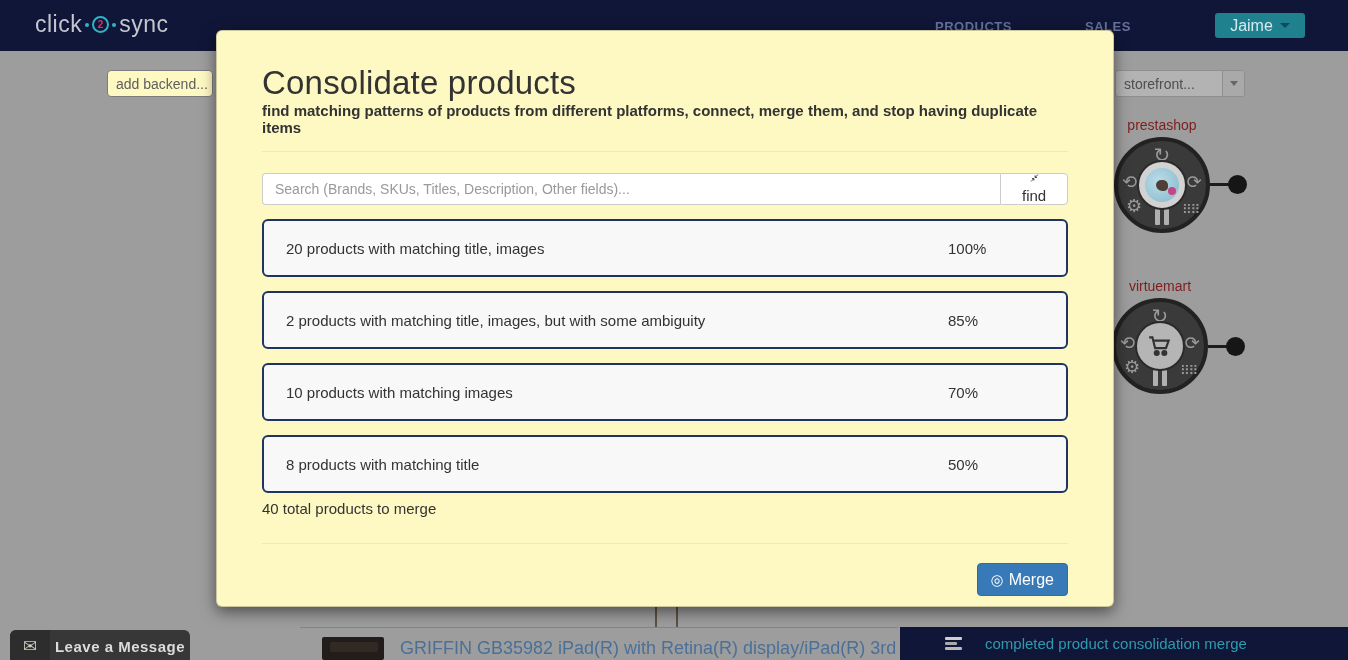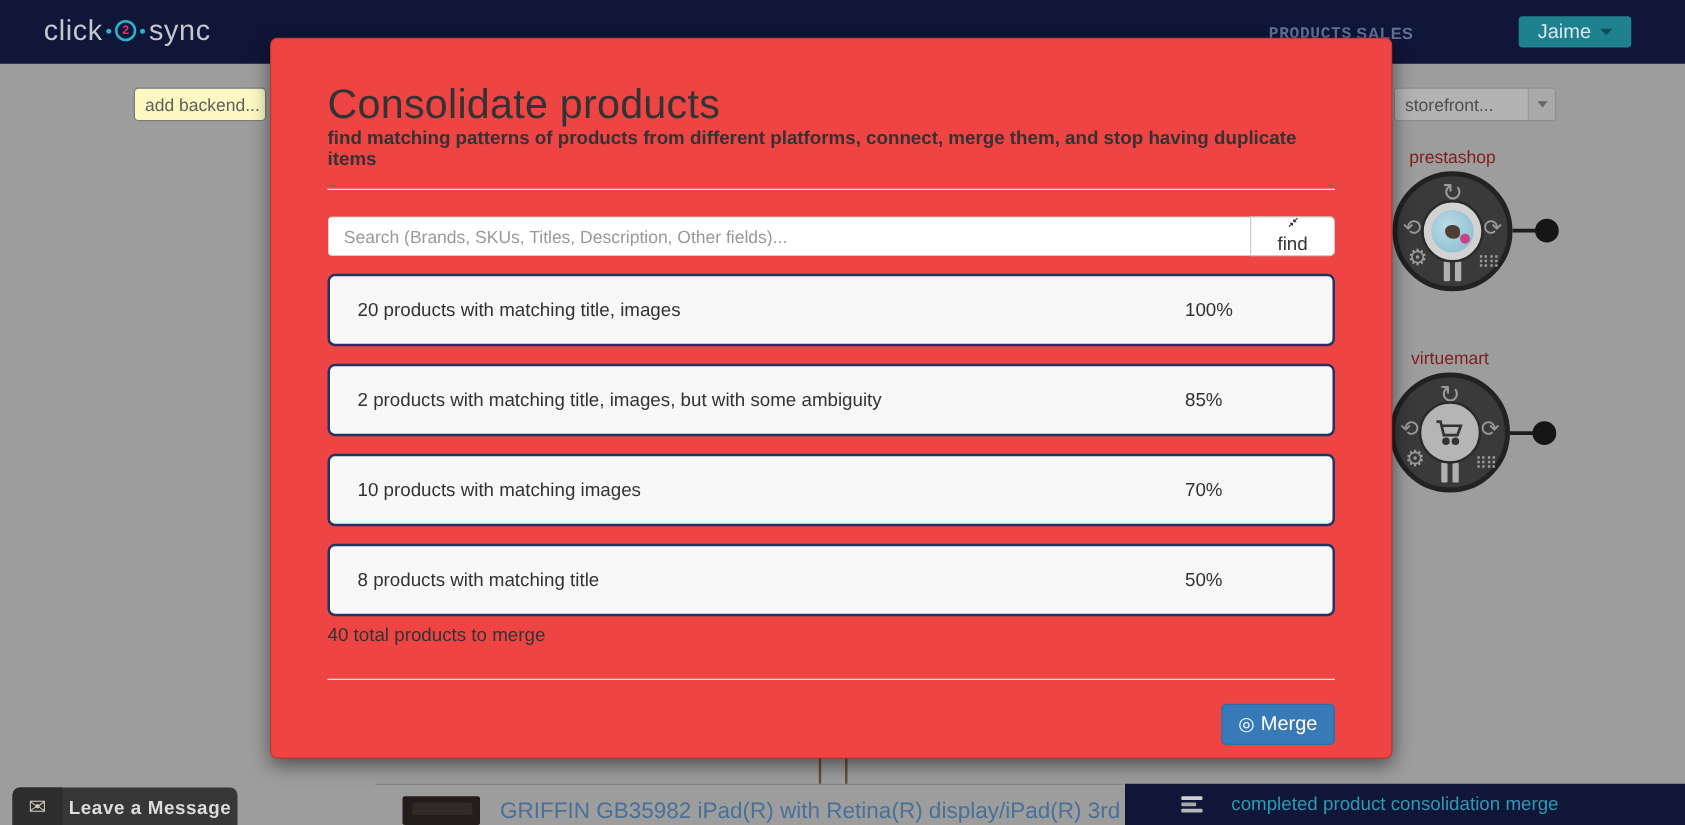--- a/index.html
+++ b/index.html
@@ -6,21 +6,21 @@
   html,body { width:1348px; height:660px; overflow:hidden; }
   body { font-family:"Liberation Sans","DejaVu Sans",sans-serif; background:#9d9d9d; position:relative; }
 
   
   .header { position:absolute; left:0; top:0; width:1348px; height:51px; background:#101638; z-index:20; }
   .logo { position:absolute; left:35px; top:11px; display:flex; align-items:center; font-size:23px; color:#c4c6d0; letter-spacing:.5px; }
   .logo .dash { width:4px; height:4px; background:#2ab6c9; border-radius:50%; margin:0 3px; }
   .logo .ring { width:17px; height:17px; border:2px solid #2ab6c9; border-radius:50%; display:flex; align-items:center; justify-content:center; }
   .logo .ring span { font-size:10px; font-weight:bold; color:#d6336c; line-height:1; }
   .nav-item { position:absolute; top:19px; font-size:13px; font-weight:600; letter-spacing:.5px; color:#66719b; cursor:pointer; }
-  .nav-products { left:1015px;font-family:Liberation Mono, monospace; } .nav-sales { left:1085px; }
+  .nav-products { left:935px; } .nav-sales { left:1085px; }
   .user-btn { position:absolute; left:1215px; top:13px; width:90px; height:25px; background:#1f808e; border-radius:3px; display:flex; align-items:center; justify-content:center; gap:7px; cursor:pointer; }
   .user-btn .lbl { font-size:16px; color:#d6e9ef; }
   .user-btn .caret { width:0; height:0; border-left:5px solid transparent; border-right:5px solid transparent; border-top:5px solid #0f4c57; }
 
   
   .bg-input { position:absolute; left:107px; top:70px; width:106px; height:27px; background:#fef9c3; border:1px solid #7d7d7d; border-radius:4px; font-size:14px; color:#5e5e5e; padding-left:8px; font-family:inherit; }
   .bg-input::placeholder { color:#5e5e5e; opacity:1; }
   .storefront { position:absolute; left:1115px; top:70px; width:130px; height:27px; background:#b3b3b3; border:1px solid #8e8e8e; border-radius:3px; display:flex; align-items:center; cursor:pointer; }
   .storefront .txt { flex:1; font-size:14px; color:#4e4e4e; padding-left:8px; }
   .storefront .arrow-box { width:22px; height:25px; background:#a9a9a9; border-left:1px solid #8e8e8e; border-radius:0 2px 2px 0; display:flex; align-items:center; justify-content:center; }
@@ -57,21 +57,21 @@
   .chat-btn .lbl { flex:1; text-align:center; font-size:15px; font-weight:bold; color:#dcdcdc; letter-spacing:.5px; }
 
   
   .notif { position:absolute; left:900px; top:627px; width:448px; height:33px; background:#0f1638; z-index:24; display:flex; align-items:center; }
   .notif .bars { margin-left:45px; display:flex; flex-direction:column; gap:2px; }
   .notif .bars div { height:3px; background:#cfcfcf; border-radius:1px; }
   .notif .bars .b1 { width:17px; } .notif .bars .b2 { width:12px; background:#a8a8a8; } .notif .bars .b3 { width:17px; background:#b9b9b9; }
   .notif .txt { margin-left:23px; font-size:15px; color:#2e9ab0; cursor:pointer; }
 
   
-  .modal { position:absolute; left:216px; top:30px; width:898px; height:577px; background:#ef4444; border-radius:6px; box-shadow:0 5px 15px rgba(0,0,0,.5); border:1px solid rgba(0,0,0,.2); z-index:30; padding:33px 45px 0 45px; }
+  .modal { position:absolute; left:216px; top:30px; width:898px; height:577px; background:#fef9c3; border-radius:6px; box-shadow:0 5px 15px rgba(0,0,0,.5); border:1px solid rgba(0,0,0,.2); z-index:30; padding:33px 45px 0 45px; }
   .m-title { font-size:33px; font-weight:300; color:#333; letter-spacing:.2px; }
   .m-sub { font-size:15px; font-weight:600; color:#333; }
   .m-hr { height:1px; background:#e5e5e5; margin-top:15px; }
   .search-row { margin-top:21px; display:flex; }
   .search-input { width:740px; height:32px; border:1px solid #ccc; border-right:none; border-radius:4px 0 0 4px; padding:0 12px; font-size:14px; color:#555; font-family:inherit; }
   .search-input::placeholder { color:#999; opacity:1; }
   .find-btn { width:68px; height:32px; border:1px solid #ccc; border-radius:0 4px 4px 0; background:#fff; display:flex; align-items:center; justify-content:center; gap:5px; font-size:15px; color:#333; cursor:pointer; font-family:inherit;flex-direction:column; }
   .match-row { position:relative; margin-top:14px; height:58px; background:#f8f8f8; border:2px solid #1f3364; border-radius:6px; display:flex; align-items:center; cursor:pointer; }
   .match-row .lbl { margin-left:22px; font-size:15px; color:#333; }
   .match-row .pct { position:absolute; left:684px; font-size:15px; color:#333; }

